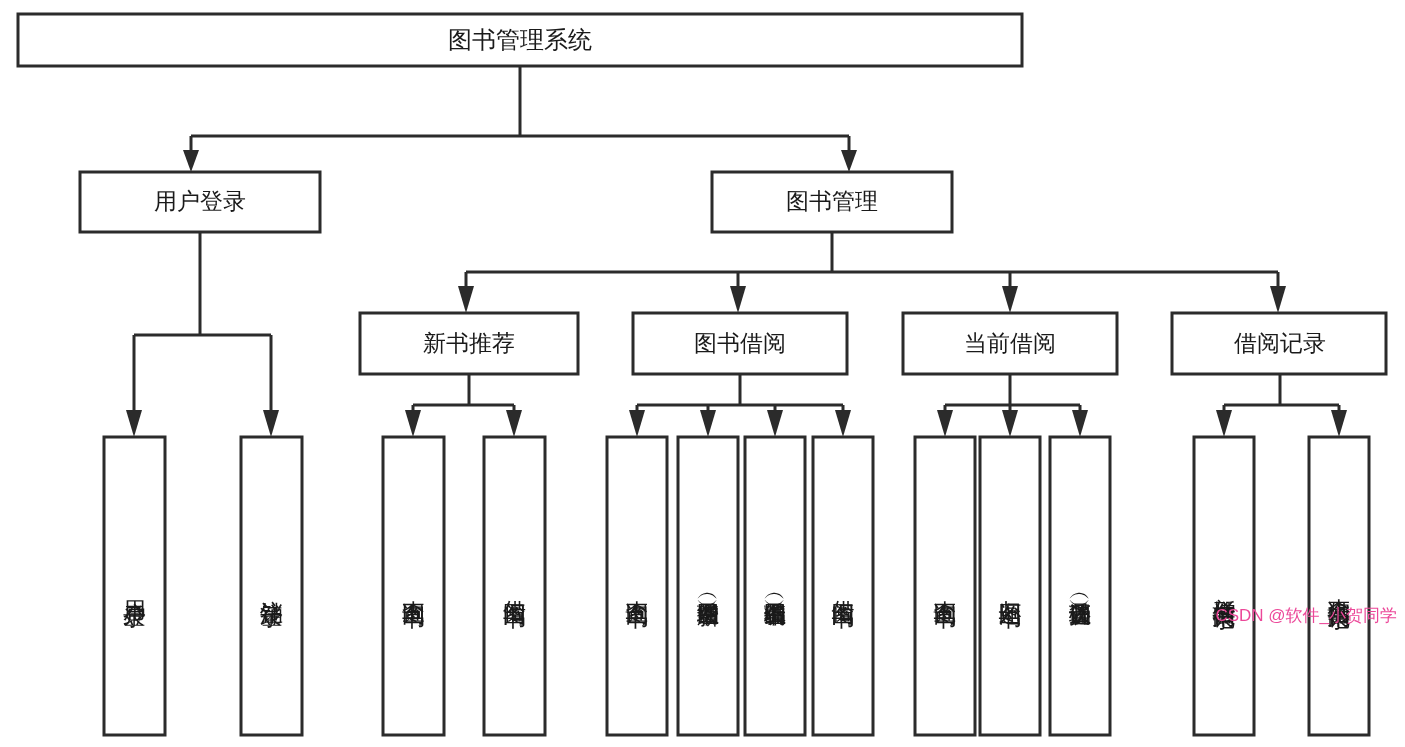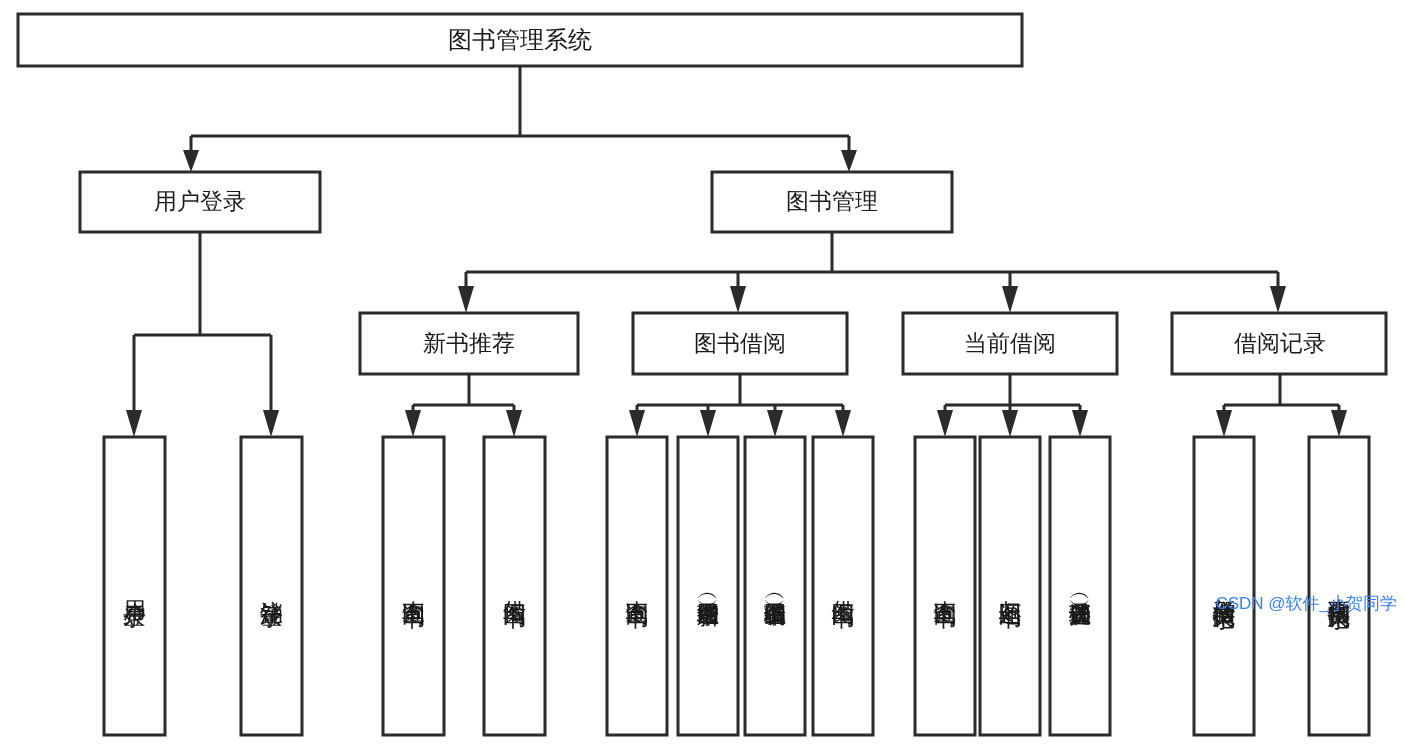--- a/index.html
+++ b/index.html
@@ -69,23 +69,23 @@
     letter-spacing: 2px;
     white-space: nowrap;
   }
   .vert-label.tight {
     letter-spacing: 0px;
     font-size: 22px;
   }
   #watermark {
     position: absolute;
     right: 8px;
-    bottom: 12px;
+    bottom: 0;
     font-size: 17px;
-    color: #3b82f6;
+    color: #ec4899;
     font-family: "Liberation Sans", "DejaVu Sans", sans-serif;
     white-space: nowrap;
   }
 </style>
 </head>
 <body>
 
 <div id="diagram-root">
 
   <svg class="flow" viewBox="0 0 1405 747" xmlns="http://www.w3.org/2000/svg">

